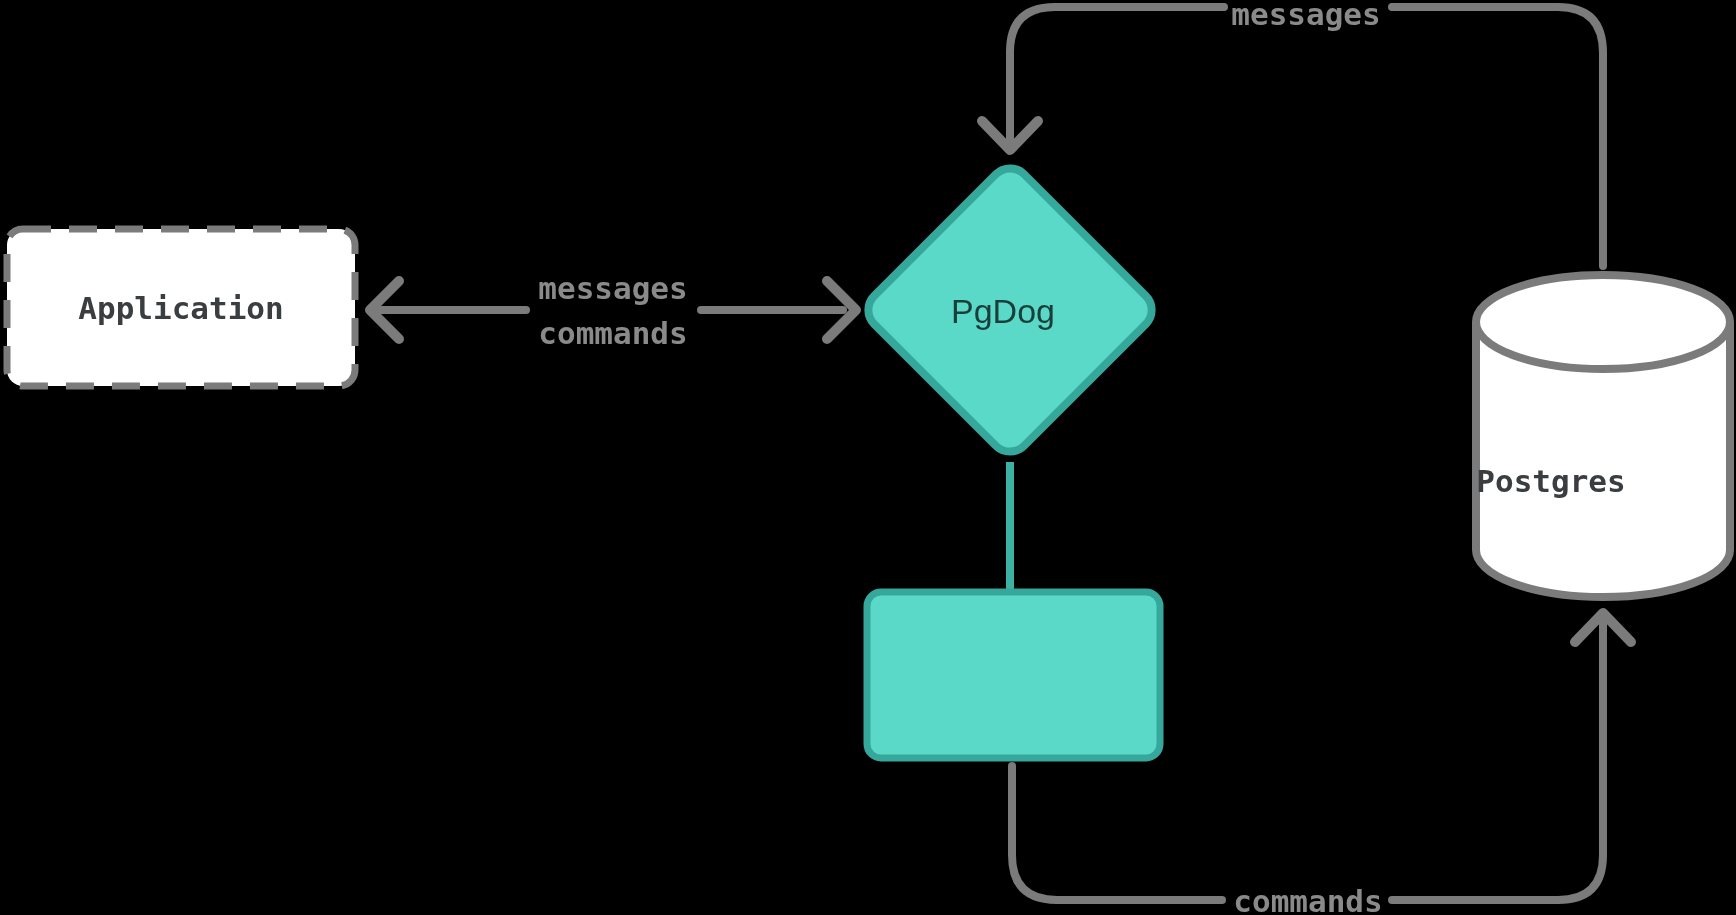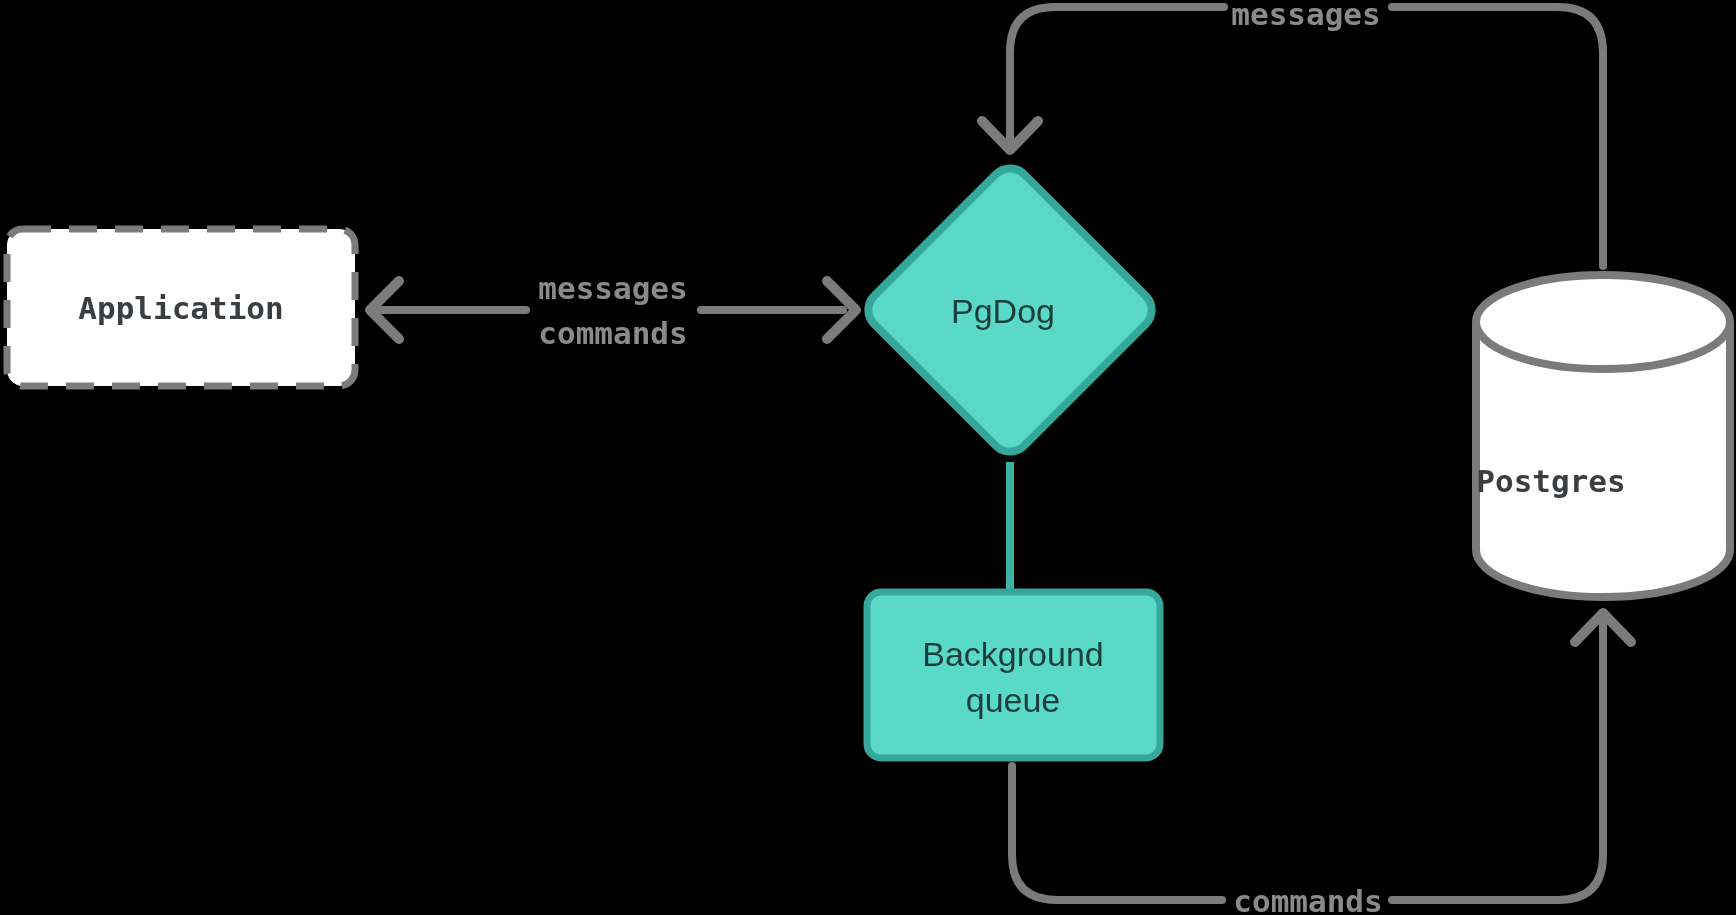--- a/index.html
+++ b/index.html
@@ -135,21 +135,20 @@
 
   <div class="lbl lbl-application mono node-label-dark">Application</div>
 
   <div class="lbl lbl-mid mono edge-label">
     <div>messages</div>
     <div>commands</div>
   </div>
 
   <div class="lbl lbl-pgdog teal-label">PgDog</div>
 
-  <div class="lbl lbl-queue teal-label">Background queue</div>
 
   <div class="lbl lbl-postgres mono node-label-dark">Postgres</div>
 
   <div class="lbl lbl-top mono edge-label">messages</div>
 
   <div class="lbl lbl-bottom mono edge-label">commands</div>
 
 </div>
 
 </body></html>

